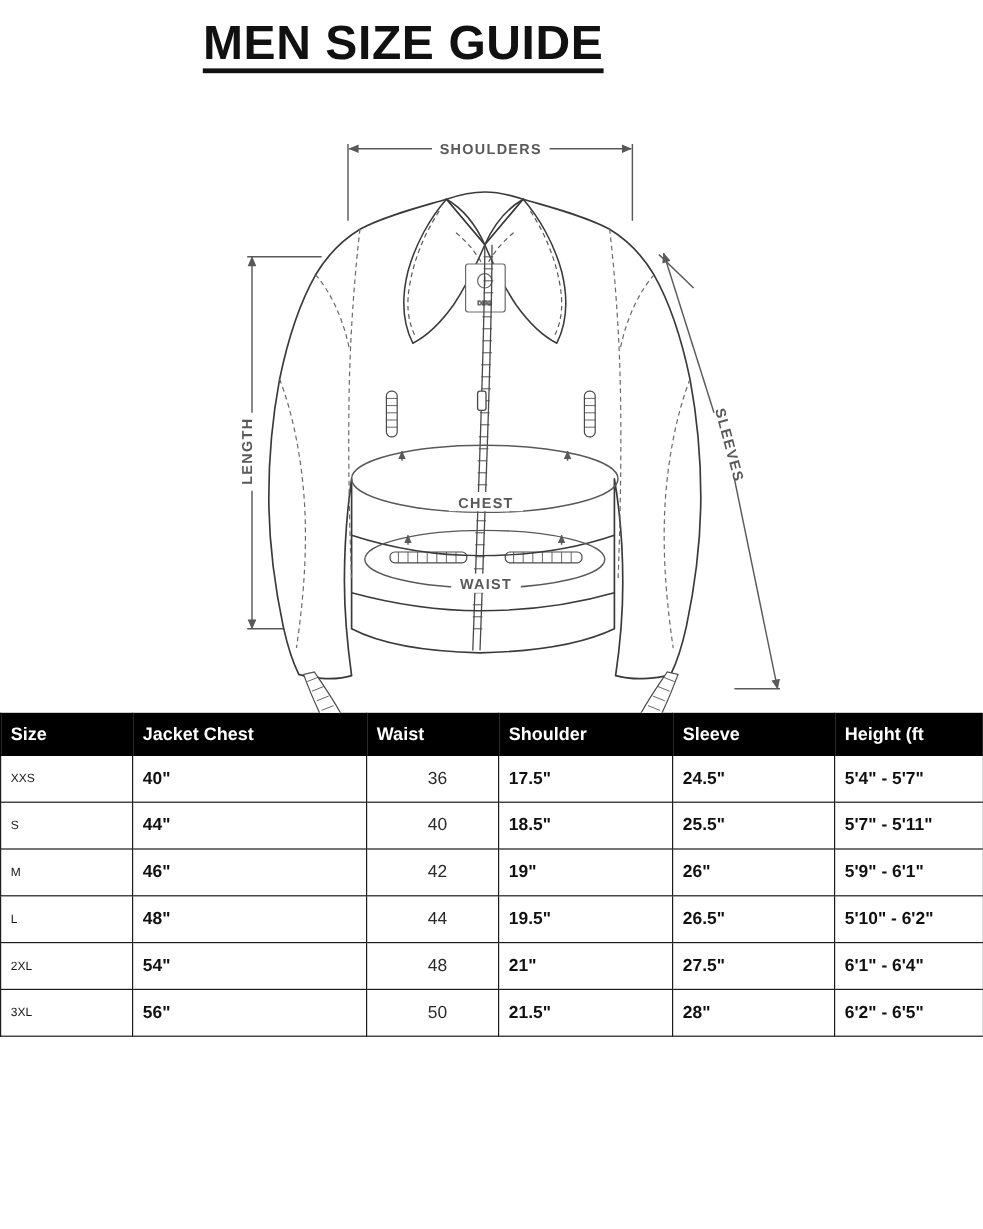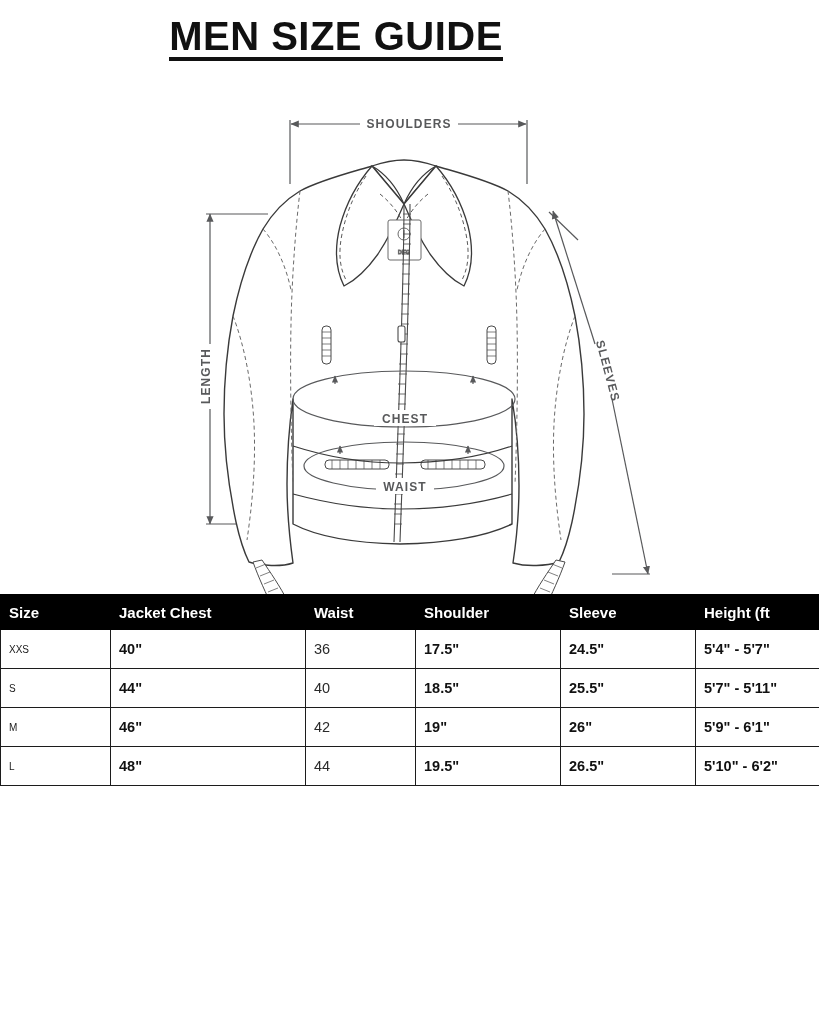--- a/index.html
+++ b/index.html
@@ -90,20 +90,21 @@
   }
   table.size-table tbody td.col-chest,
   table.size-table tbody td.col-shoulder,
   table.size-table tbody td.col-sleeve,
   table.size-table tbody td.col-height {
     font-weight: bold;
     color: #111111;
   }
   table.size-table tbody td.col-waist {
     color: #2a2a2a;
+    text-align: center;
   }
   
   col.c0 { width: 110px; }
   col.c1 { width: 195px; }
   col.c2 { width: 110px; }
   col.c3 { width: 145px; }
   col.c4 { width: 135px; }
   col.c5 { width: 124px; }
 
   .lbl {
@@ -390,17 +391,33 @@
           <td class="col-height">5'9" - 6'1"</td>
         </tr>
         <tr>
           <td class="col-size">L</td>
           <td class="col-chest">48"</td>
           <td class="col-waist">44</td>
           <td class="col-shoulder">19.5"</td>
           <td class="col-sleeve">26.5"</td>
           <td class="col-height">5'10" - 6'2"</td>
         </tr>
+        <tr>
+          <td class="col-size">2XL</td>
+          <td class="col-chest">54"</td>
+          <td class="col-waist">48</td>
+          <td class="col-shoulder">21"</td>
+          <td class="col-sleeve">27.5"</td>
+          <td class="col-height">6'1" - 6'4"</td>
+        </tr>
+        <tr>
+          <td class="col-size">3XL</td>
+          <td class="col-chest">56"</td>
+          <td class="col-waist">50</td>
+          <td class="col-shoulder">21.5"</td>
+          <td class="col-sleeve">28"</td>
+          <td class="col-height">6'2" - 6'5"</td>
+        </tr>
       </tbody>
     </table>
   </div>
 
 </div>
 
 </body></html>

